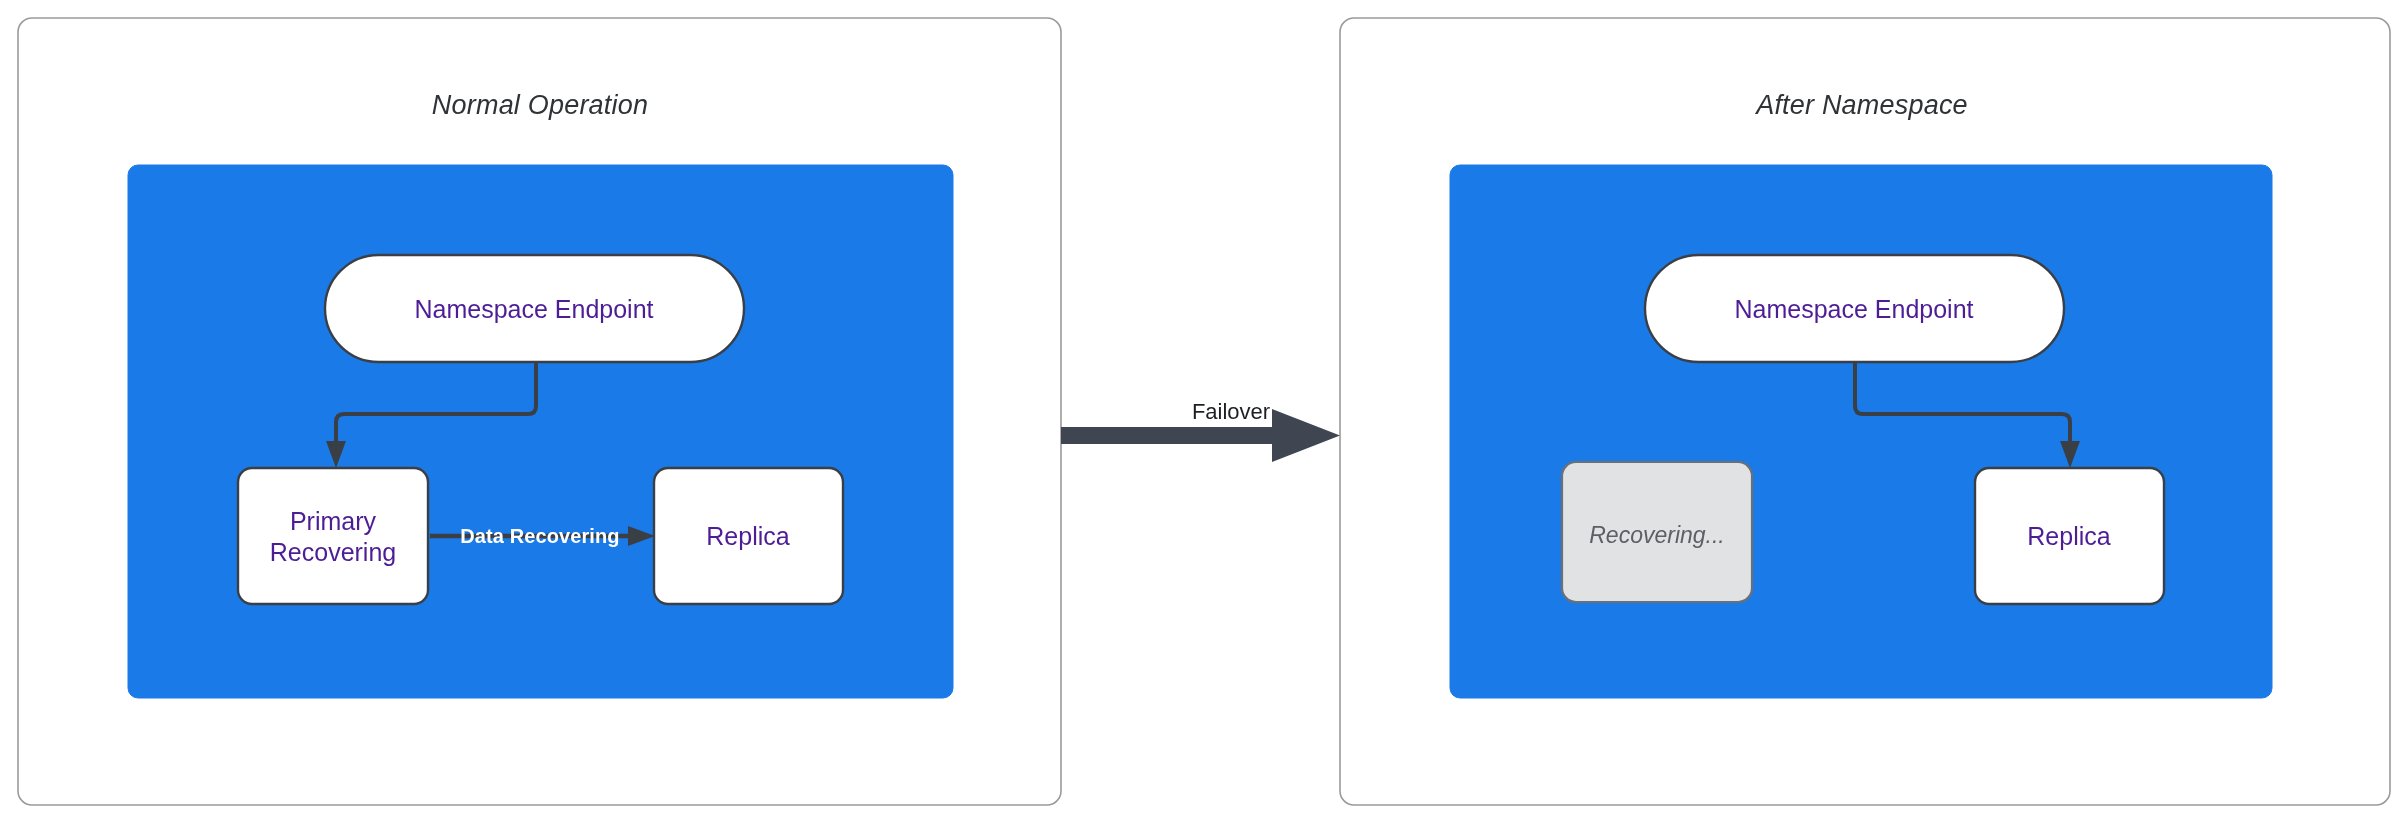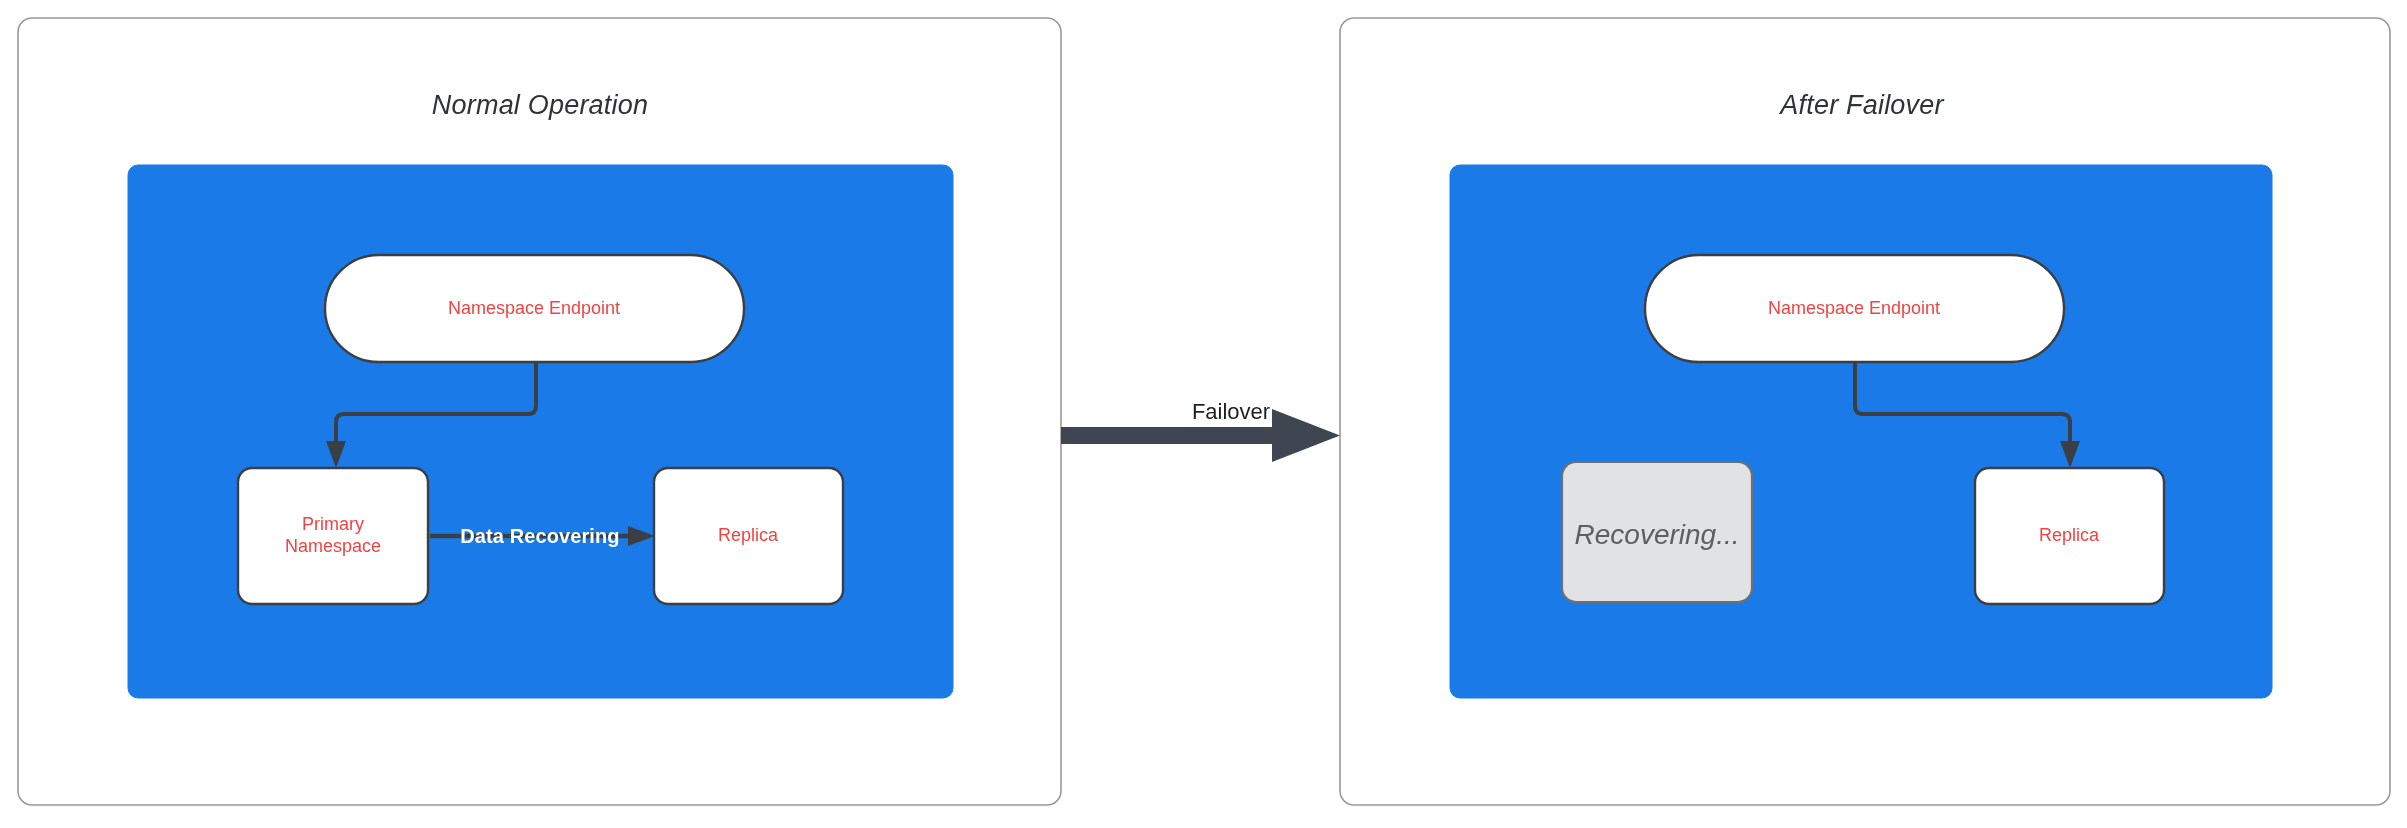--- a/index.html
+++ b/index.html
@@ -13,23 +13,23 @@
   .node-rect{fill:#ffffff;stroke:#3a3f45;stroke-width:2.4;}
   .node-rect-muted{fill:#e0e2e4;stroke:#6b7077;stroke-width:2.2;}
   .conn{fill:none;stroke:#3a3f45;stroke-width:4;stroke-linecap:butt;stroke-linejoin:round;}
   .conn-head{fill:#3a3f45;}
   .repl-line{stroke:#3a3f45;stroke-width:4.5;}
   .failover-shaft{fill:#3f4652;}
 
   .txt{position:absolute;white-space:nowrap;pointer-events:none;}
   .panel-title{font-style:italic;font-size:27px;color:#2f3337;
                letter-spacing:.2px;transform:translate(-50%,-50%);}
-  .node-label{font-size:18px;color:#ef4444;text-align:center;line-height:1.22;
+  .node-label{font-size:25px;color:#4c1d95;text-align:center;line-height:1.22;
               transform:translate(-50%,-50%);white-space:pre-line;}
-  .node-label-muted{font-size:28px;font-style:italic;color:#5c6066;
+  .node-label-muted{font-size:23px;font-style:italic;color:#5c6066;
                     transform:translate(-50%,-50%);text-align:center;}
   .edge-label{font-size:20px;font-weight:bold;color:#ffffff;
               transform:translate(-50%,-50%);letter-spacing:.1px;}
   .failover-label{font-size:22px;color:#1c1f23;transform:translate(-50%,-50%);}
 </style>
 </head>
 <body>
 
 <div id="stage">
 
@@ -61,26 +61,26 @@
     <path class="conn" d="M 1855 362 L 1855 406 Q 1855 414 1863 414 L 2062 414 Q 2070 414 2070 422 L 2070 447"></path>
     <polygon class="conn-head" points="2070,468 2060,441 2080,441"></polygon>
 
     <rect class="node-rect" x="1645" y="255" width="419" height="107" rx="53.5" ry="53.5"></rect>
     <rect class="node-rect-muted" x="1562" y="462" width="190" height="140" rx="14" ry="14"></rect>
     <rect class="node-rect" x="1975" y="468" width="189" height="136" rx="14" ry="14"></rect>
   </svg>
 
   <div class="txt panel-title" style="left:540px;top:105px;">Normal Operation</div>
 
-  <div class="txt panel-title" style="left:1862px;top:105px;">After Failover</div>
+  <div class="txt panel-title" style="left:1862px;top:105px;">After Namespace</div>
 
   <div class="txt node-label" style="left:534px;top:309px;">Namespace Endpoint</div>
 
   <div class="txt node-label" style="left:333px;top:536px;">Primary
-Namespace</div>
+Recovering</div>
 
   <div class="txt node-label" style="left:748px;top:536px;">Replica</div>
 
   <div class="txt edge-label" style="left:540px;top:536px;">Data Recovering</div>
 
   <div class="txt failover-label" style="left:1201px;top:412px;margin-left:30px;">Failover</div>
 
   <div class="txt node-label" style="left:1854px;top:309px;">Namespace Endpoint</div>
 
   <div class="txt node-label-muted" style="left:1657px;top:535px;">Recovering...</div>

